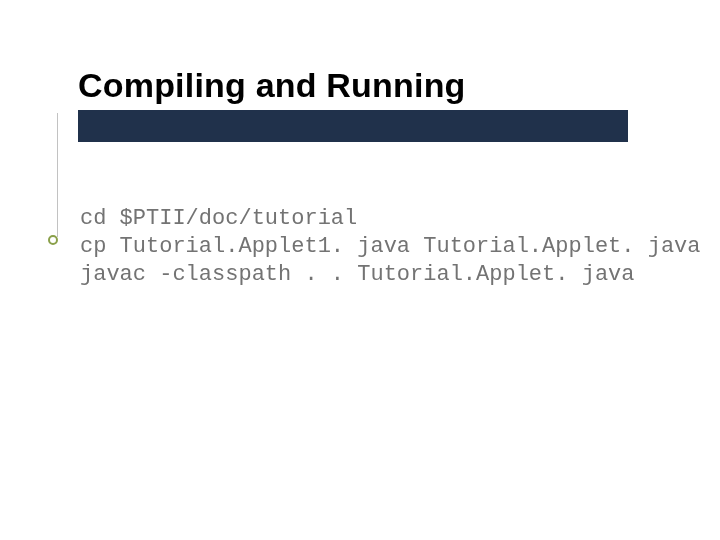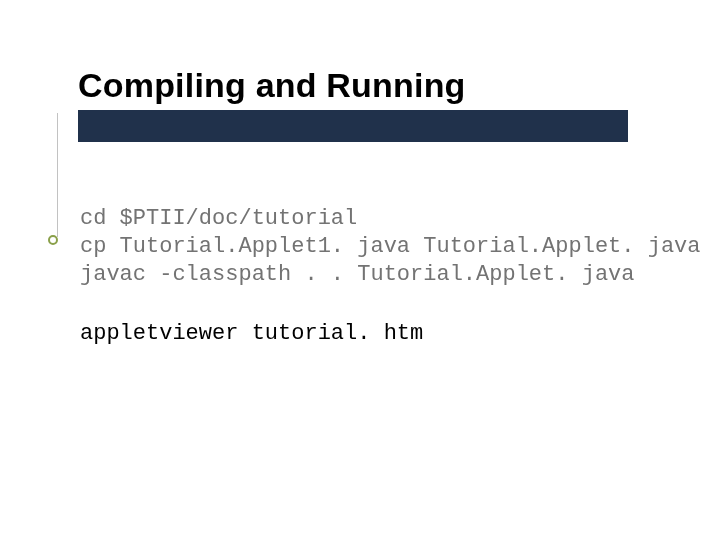--- a/index.html
+++ b/index.html
@@ -88,15 +88,14 @@
   </div>
 
   <div class="title-bar"></div>
 
   <div class="bullet-dot"></div>
 
   <div class="code-block">cd $PTII/doc/tutorial
 cp Tutorial.Applet1. java Tutorial.Applet. java
 javac -classpath . . Tutorial.Applet. java</div>
 
-  <div class="code-block2">appletviewer tutorial. htm</div>
 
 </div>
 
 </body></html>

